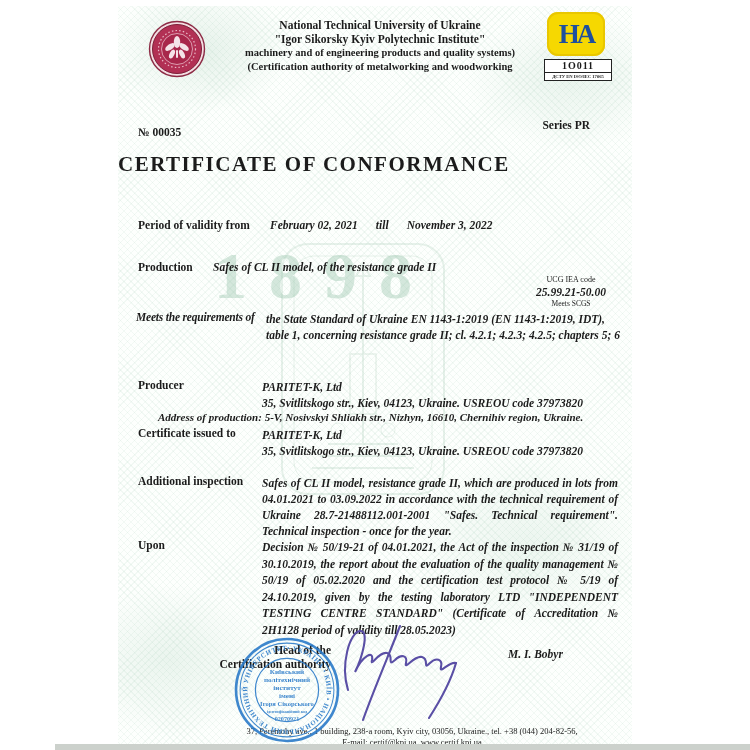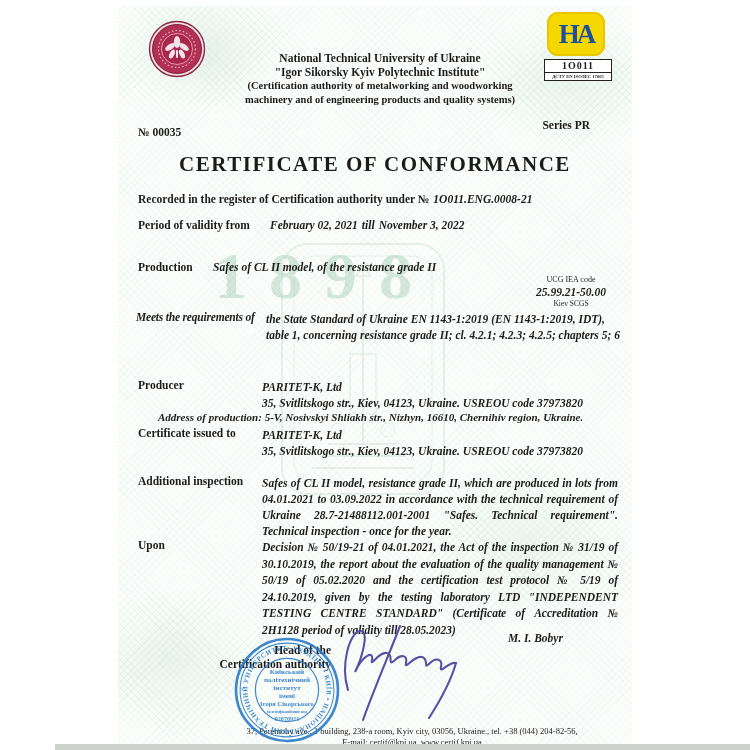--- a/index.html
+++ b/index.html
@@ -18,45 +18,45 @@
       radial-gradient(ellipse 140px 110px at 10% 88%, rgba(136,189,158,0.16), transparent 70%),
       repeating-linear-gradient(45deg, rgba(130,185,155,0.09) 0 1px, transparent 1px 5px),
       repeating-linear-gradient(-45deg, rgba(130,185,155,0.09) 0 1px, transparent 1px 5px);
     overflow: hidden;
   }
 
   .abs { position: absolute; }
   .lbl { font-weight: bold; font-size: 11.5px; white-space: nowrap; }
   .val { font-weight: bold; font-style: italic; font-size: 11.5px; }
 
-  .hdr-text { left: 92px; top: 12px; width: 340px; text-align: center; font-weight: bold; z-index: 2; margin-top: 33px; }
+  .hdr-text { left: 92px; top: 12px; width: 340px; text-align: center; font-weight: bold; z-index: 2; }
   .hdr-text .l12 { font-size: 11.5px; line-height: 14px; }
   .hdr-text .l34 { font-size: 10.5px; line-height: 13.5px; }
 
   .seal { left: 30px; top: 14px; width: 58px; height: 58px; z-index: 2; }
 
   .acc { left: 426px; top: 6px; width: 64px; text-align: center; z-index: 2; }
   .acc-badge {
     width: 58px; height: 44px; margin: 0 auto; background: #f6d801;
     border-radius: 11px; display: flex; align-items: center; justify-content: center;
     box-shadow: inset 0 0 0 2px rgba(230,195,0,0.8);
   }
   .acc-mono { font-size: 27px; font-weight: bold; color: #1d4f9e; letter-spacing: -3px; line-height: 1; font-family: "Liberation Serif", serif; }
   .acc-box { width: 68px; margin: 3px auto 0; background: #ffffff; border: 1px solid #222; }
   .acc-code { font-size: 10px; font-weight: bold; letter-spacing: 1px; line-height: 12px; }
   .acc-std { border-top: 1px solid #222; font-size: 4.6px; line-height: 7px; font-weight: bold; white-space: nowrap; overflow: hidden; }
 
   .cert-no { left: 20px; top: 120px; z-index: 2; }
   .series { right: 42px; top: 113px; z-index: 2; }
 
-  .title { left: 0; top: 146px; width: 100%; text-align: center; font-weight: bold; font-size: 21px; letter-spacing: 1.5px; z-index: 2; }
+  .title { left: 0; top: 146px; width: 100%; font-weight: bold; font-size: 21px; letter-spacing: 1.5px; z-index: 2; }
 
   .register-row { left: 20px; top: 183px; z-index: 2; white-space: nowrap; }
   .validity-label { left: 20px; top: 213px; z-index: 2; }
-  .validity-vals { left: 152px; top: 213px; display: flex; gap: 4px; z-index: 2; }
+  .validity-vals { left: 152px; top: 213px; display: flex; gap: 18px; z-index: 2; }
   .production-label { left: 20px; top: 255px; z-index: 2; }
   .production-val { left: 95px; top: 255px; z-index: 2; white-space: nowrap; }
 
   .codes { left: 392px; top: 268px; width: 122px; text-align: center; z-index: 2; }
   .codes .ucg { font-size: 8px; line-height: 11px; }
   .codes .code-val { font-size: 11.5px; line-height: 14px; }
   .codes .scgs { font-size: 7.5px; line-height: 9px; }
 
   .req-label { left: 18px; top: 305px; letter-spacing: -0.2px; z-index: 2; font-style: italic; }
   .req-val { left: 148px; top: 305px; width: 356px; line-height: 16px; z-index: 2; }
@@ -68,21 +68,21 @@
   .issued-label { left: 20px; top: 421px; z-index: 2; }
   .issued-vals { left: 144px; top: 421px; width: 364px; line-height: 16px; z-index: 2; }
 
   .addinfo-label { left: 20px; top: 469px; z-index: 2; }
   .addinfo-val { left: 144px; top: 469px; width: 356px; line-height: 16px; text-align: justify; z-index: 2; }
 
   .upon-label { left: 20px; top: 533px; z-index: 2; }
   .upon-val { left: 144px; top: 533px; width: 356px; line-height: 16.5px; text-align: justify; z-index: 2; }
 
   .head-auth { left: 45px; top: 637px; width: 168px; text-align: right; font-weight: bold; font-size: 11.5px; line-height: 14px; z-index: 2; }
-  .signer { left: 390px; top: 626px; z-index: 2; }
+  .signer { left: 390px; top: 642px; z-index: 2; }
 
   .stamp { left: 116px; top: 628px; width: 106px; height: 112px; z-index: 3; opacity: 0.9; }
   .signature { left: 214px; top: 616px; width: 160px; height: 104px; z-index: 3; }
 
   .wm-year {
     left: 96px; top: 232px; font-size: 66px; font-weight: bold;
     letter-spacing: 22px; color: rgba(150,196,170,0.40); z-index: 1; white-space: nowrap;
   }
   .wm-emblem { left: 150px; top: 228px; width: 190px; height: 280px; z-index: 0; opacity: 0.5; }
 
@@ -121,58 +121,54 @@
         <ellipse cx="36" cy="27" rx="5.5" ry="2.8" transform="rotate(35 36 27)"></ellipse>
         <ellipse cx="24" cy="34" rx="4.8" ry="2.4" transform="rotate(-65 24 34)"></ellipse>
         <ellipse cx="34" cy="34" rx="4.8" ry="2.4" transform="rotate(65 34 34)"></ellipse>
         <rect x="28" y="30" width="2" height="8" rx="1"></rect>
       </g>
     </svg>
 
     <div class="abs hdr-text">
       <div class="l12">National Technical University of Ukraine</div>
       <div class="l12">"Igor Sikorsky Kyiv Polytechnic Institute"</div>
+      <div class="l34">machinery and of engineering products and quality systems)</div>
       <div class="l34">(Certification authority of metalworking and woodworking</div>
-      <div class="l34">machinery and of engineering products and quality systems)</div>
     </div>
 
     <div class="abs acc">
       <div class="acc-badge">
         <span class="acc-mono">НА</span>
       </div>
       <div class="acc-box">
         <div class="acc-code">1O011</div>
         <div class="acc-std">ДСТУ EN ISO/IEC 17065</div>
       </div>
     </div>
 
     <div class="abs lbl cert-no">№ 00035</div>
     <div class="abs lbl series">Series PR</div>
 
     <div class="abs title">CERTIFICATE OF CONFORMANCE</div>
 
-    <div class="abs register-row">
-      <span class="lbl">Recorded in the register of Certification authority under №</span>
-      <span class="val">1O011.ENG.0008-21</span>
-    </div>
 
     <div class="abs lbl validity-label">Period of validity from</div>
     <div class="abs validity-vals">
       <span class="val">February 02, 2021</span>
       <span class="val">till</span>
       <span class="val">November 3, 2022</span>
     </div>
 
     <div class="abs lbl production-label">Production</div>
     <div class="abs val production-val">Safes of CL II model, of the resistance grade II</div>
 
     <div class="abs codes">
       <div class="ucg">UCG IEA code</div>
       <div class="val code-val">25.99.21-50.00</div>
-      <div class="scgs">Kiev SCGS</div>
+      <div class="scgs">Meets SCGS</div>
     </div>
 
     <div class="abs lbl req-label">Meets the requirements of</div>
     <div class="abs val req-val">the State Standard of Ukraine EN 1143-1:2019 (EN 1143-1:2019, IDT), table 1, concerning resistance grade II; cl. 4.2.1; 4.2.3; 4.2.5; chapters 5; 6</div>
 
     <div class="abs lbl producer-label">Producer</div>
     <div class="abs producer-vals">
       <div class="val">PARITET-K, Ltd</div>
       <div class="val">35, Svitlitskogo str., Kiev, 04123, Ukraine. USREOU code 37973820</div>
     </div>

